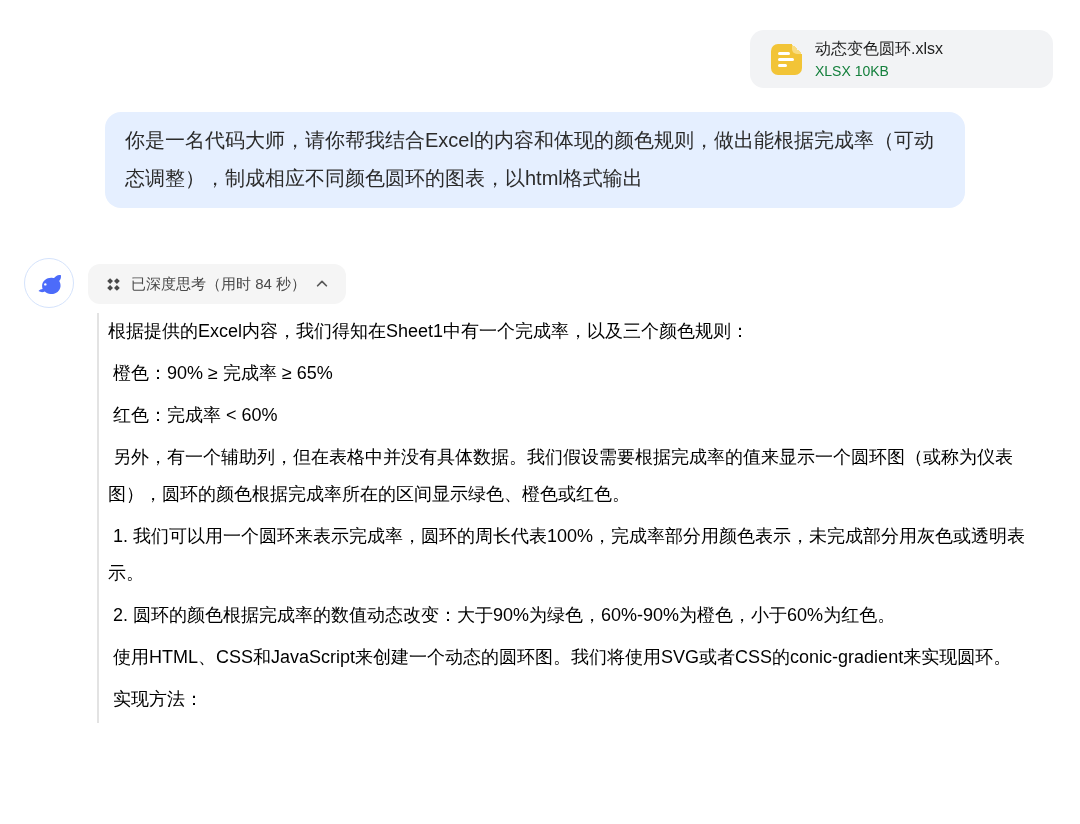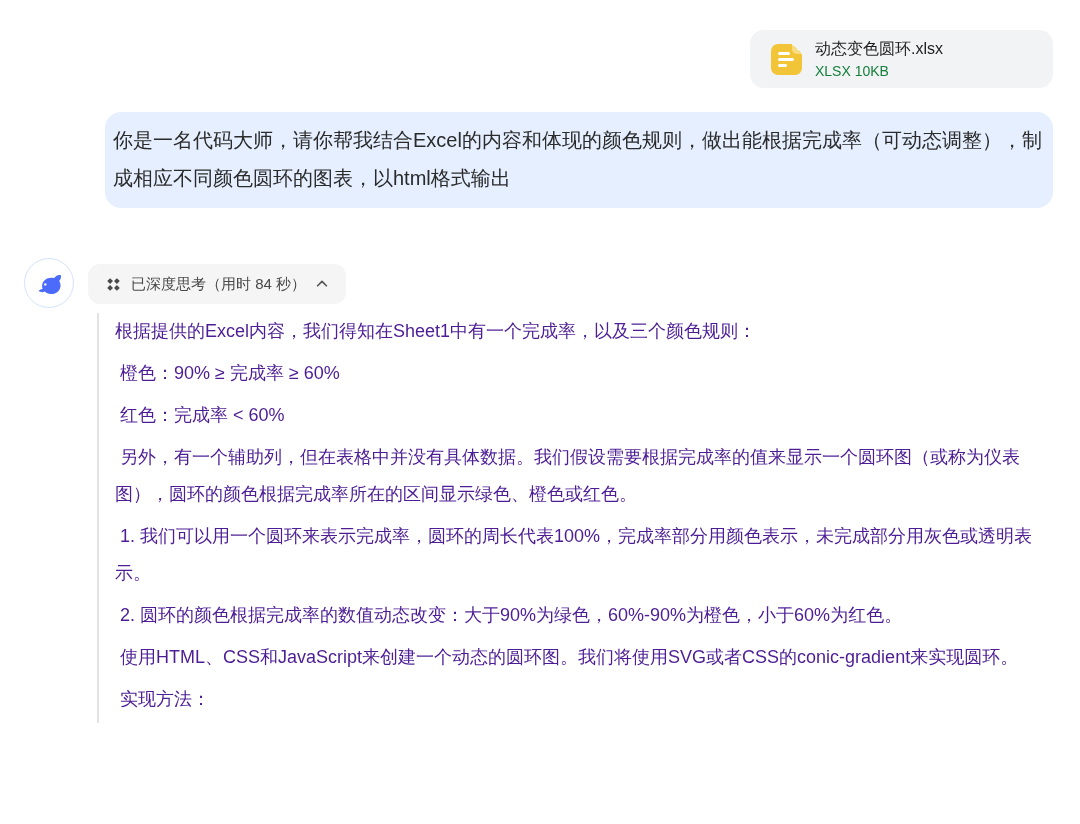--- a/index.html
+++ b/index.html
@@ -25,43 +25,43 @@
   .doc-bar { position:absolute; left:7px; height:3px; border-radius:2px; background:#ffffff; }
   .bar1 { top:8px;  width:12px; }
   .bar2 { top:14px; width:16px; }
   .bar3 { top:20px; width:9px; }
   .file-info { display:flex; flex-direction:column; }
   .file-name { font-size:16px; color:#1E1E1E; line-height:20px; }
   .file-meta { font-size:14px; color:#15803d; line-height:18px; margin-top:3px; }
 
   
   .user-bubble {
-    position:absolute; left:105px; top:112px; width:948px; box-sizing:border-box;
+    position:absolute; left:105px; top:112px; width:860px; box-sizing:border-box;
     background:#E5EFFF; border-radius:16px;
-    padding:9px 8px 11px; font-size:20px; line-height:38px; color:#2B2B2B;
+    padding:9px 20px 11px; font-size:20px; line-height:38px; color:#2B2B2B;
   }
 
   
   .avatar {
     position:absolute; left:24px; top:258px; width:50px; height:50px;
     border-radius:50%; background:#ffffff; border:1px solid #D5E3FC;
     box-sizing:border-box; display:flex; align-items:center; justify-content:center;
   }
   .think-pill {
     position:absolute; left:88px; top:264px; height:40px; padding:0 17px;
     border:none; background:#F5F5F5; border-radius:12px;
     display:flex; align-items:center; gap:9px;
     font-size:15px; color:#4A4A4A; cursor:pointer; font-family:inherit;
   }
   .think-pill svg { display:block; }
 
   .think-content {
     position:absolute; left:97px; top:313px; width:920px;
-    border-left:2px solid #E3E3E3; padding-left:16px;
-    color:#4c1d95; font-size:18px; line-height:37px;
+    border-left:2px solid #E3E3E3; padding-left:9px;
+    color:#000000; font-size:18px; line-height:37px;
   }
   .think-content p { margin:0 0 5px; white-space:pre-wrap; }
 </style>
 </head>
 <body>
 
 <div class="canvas">
 
   <div class="file-card">
     <div class="doc-icon">
@@ -92,21 +92,21 @@
       <path d="M6 2.6 L9.4 6 L6 9.4 L2.6 6 Z M14 2.6 L17.4 6 L14 9.4 L10.6 6 Z M6 10.6 L9.4 14 L6 17.4 L2.6 14 Z M14 10.6 L17.4 14 L14 17.4 L10.6 14 Z"></path>
     </svg>
     <span>已深度思考（用时 84 秒）</span>
     <svg width="14" height="14" viewBox="0 0 16 16">
       <path d="M3 10l5-5 5 5" stroke="#595959" stroke-width="2" fill="none" stroke-linecap="round" stroke-linejoin="round"></path>
     </svg>
   </button>
 
   <div class="think-content">
       <p>根据提供的Excel内容，我们得知在Sheet1中有一个完成率，以及三个颜色规则：</p>
-      <p> 橙色：90% ≥ 完成率 ≥ 60%</p>
+      <p> 橙色：90% ≥ 完成率 ≥ 65%</p>
       <p> 红色：完成率 &lt; 60%</p>
       <p> 另外，有一个辅助列，但在表格中并没有具体数据。我们假设需要根据完成率的值来显示一个圆环图（或称为仪表图），圆环的颜色根据完成率所在的区间显示绿色、橙色或红色。</p>
       <p> 1. 我们可以用一个圆环来表示完成率，圆环的周长代表100%，完成率部分用颜色表示，未完成部分用灰色或透明表示。</p>
       <p> 2. 圆环的颜色根据完成率的数值动态改变：大于90%为绿色，60%-90%为橙色，小于60%为红色。</p>
       <p> 使用HTML、CSS和JavaScript来创建一个动态的圆环图。我们将使用SVG或者CSS的conic-gradient来实现圆环。</p>
       <p> 实现方法：</p>
     </div>
 
 </div>
 

